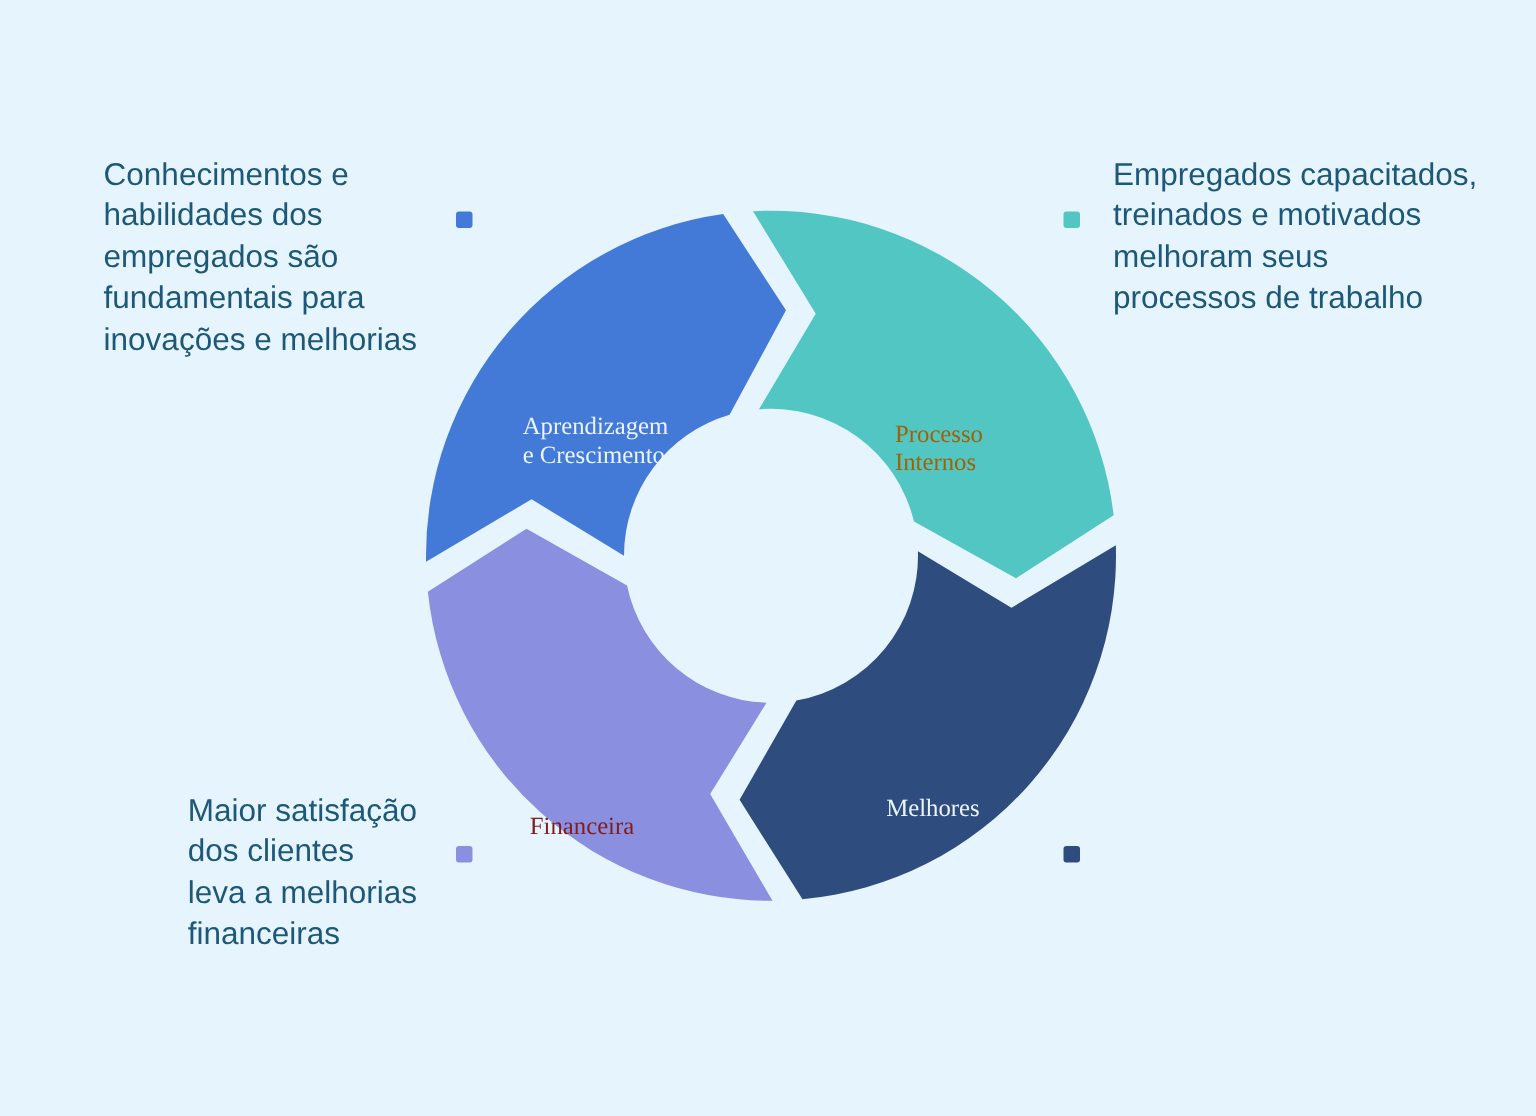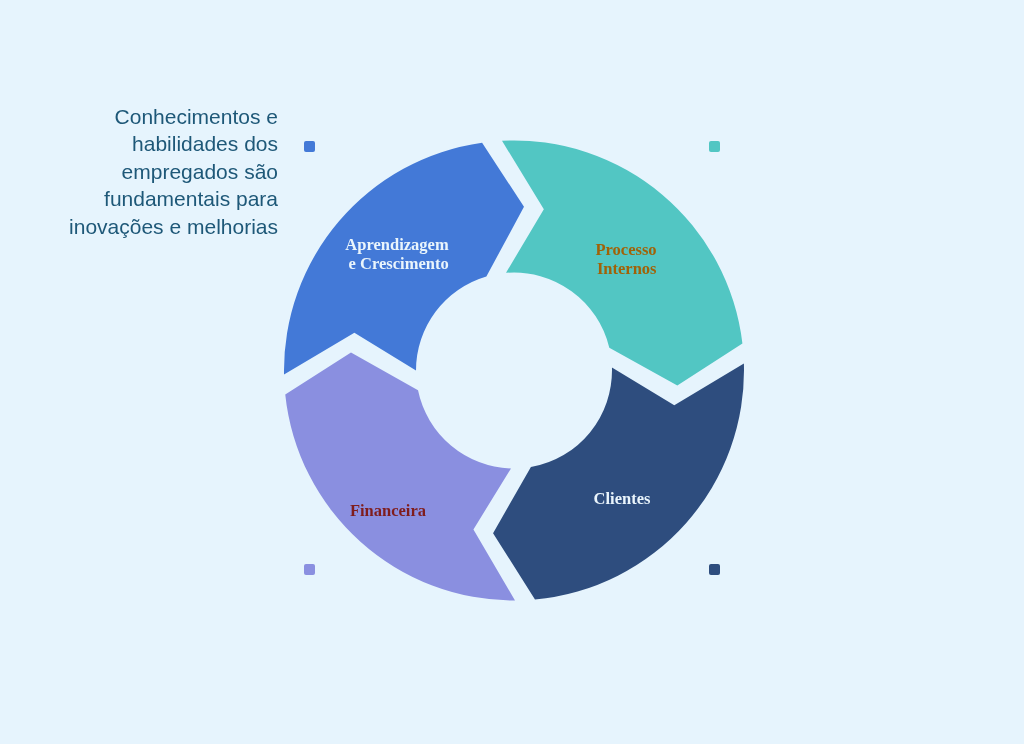--- a/index.html
+++ b/index.html
@@ -10,36 +10,37 @@
   }
   #stage {
     position: relative;
     width: 1024px; height: 744px;
     background: #E6F4FD;
   }
   #ring-svg { position: absolute; left: 0; top: 0; }
   .seg-label {
     position: absolute;
     transform: translate(-50%, -50%);
-    text-align: right;
+    text-align: left;
     font-family: "Liberation Serif", "DejaVu Serif", serif;
-    font-weight: bold;
+    font-weight: normal;
     font-size: 16.5px;
     line-height: 18.5px;
     white-space: pre-line;
     letter-spacing: 0px;
+    margin-top: 40px;
   }
   .annotation {
     position: absolute;
     font-size: 21px;
     line-height: 27.4px;
     white-space: pre-line;
     letter-spacing: 0px;
   }
-  .annotation.align-right { text-align: right; }
+  .annotation.align-right { }
   .annotation.align-left { text-align: left; }
   .bullet {
     position: absolute;
     width: 11px; height: 11px;
     border-radius: 2px;
   }
 </style>
 </head>
 <body>
 
@@ -50,28 +51,36 @@
     <path id="seg-clients" d="M 743.89 363.50 A 230 230 0 0 1 534.97 599.54 L 493.06 533.16 L 530.91 467.03 A 98 98 0 0 0 611.95 367.50 L 674.28 405.23 Z" fill="#2E4D7E"></path>
     <path id="seg-financial" d="M 515.00 600.50 A 230 230 0 0 1 285.25 394.46 L 350.99 352.54 L 418.03 390.36 A 98 98 0 0 0 511.00 468.45 L 473.43 529.40 Z" fill="#8A8FE0"></path>
     <path id="seg-learning" d="M 284.03 374.50 A 230 230 0 0 1 482.10 142.72 L 523.99 206.80 L 486.38 276.47 A 98 98 0 0 0 416.00 370.50 L 354.38 332.84 Z" fill="#4379D7"></path>
   </svg>
 
   <div class="seg-label" id="label-learning" style="left: 397px; top: 254px; color: rgb(234, 245, 252);">Aprendizagem
 e Crescimento</div>
   <div class="seg-label" id="label-process" style="left: 626px; top: 259px; color: #a16207;">Processo
 Internos</div>
   <div class="seg-label" id="label-financial" style="left: 388px; top: 511px; color: #7f1d1d;">Financeira</div>
-  <div class="seg-label" id="label-clients" style="left: 622px; top: 499px; color: rgb(234, 245, 252);">Clientes</div>
+  <div class="seg-label" id="label-clients" style="left: 622px; top: 499px; color: rgb(234, 245, 252);">Melhores</div>
 
   <div class="annotation align-right" style="right: 746px; top: 103px; color: rgb(30, 88, 120);">Conhecimentos e
 habilidades dos
 empregados são
 fundamentais para
 inovações e melhorias</div>
   <div class="bullet" id="bullet-learning" style="left: 304px; top: 141px; background: rgb(67, 121, 215);"></div>
 
+  <div class="annotation align-left" style="left: 742px; top: 103px; color: rgb(30, 88, 120);">Empregados capacitados,
+treinados e motivados
+melhoram seus
+processos de trabalho</div>
   <div class="bullet" id="bullet-process" style="left: 709px; top: 141px; background: rgb(82, 198, 195);"></div>
 
+  <div class="annotation align-right" style="right: 746px; top: 527px; color: rgb(30, 88, 120);">Maior satisfação
+dos clientes
+leva a melhorias
+financeiras</div>
   <div class="bullet" id="bullet-financial" style="left: 304px; top: 564px; background: rgb(138, 143, 224);"></div>
 
   <div class="bullet" id="bullet-clients" style="left: 709px; top: 564px; background: rgb(46, 77, 126);"></div>
 
 </div>
 
 </body></html>

